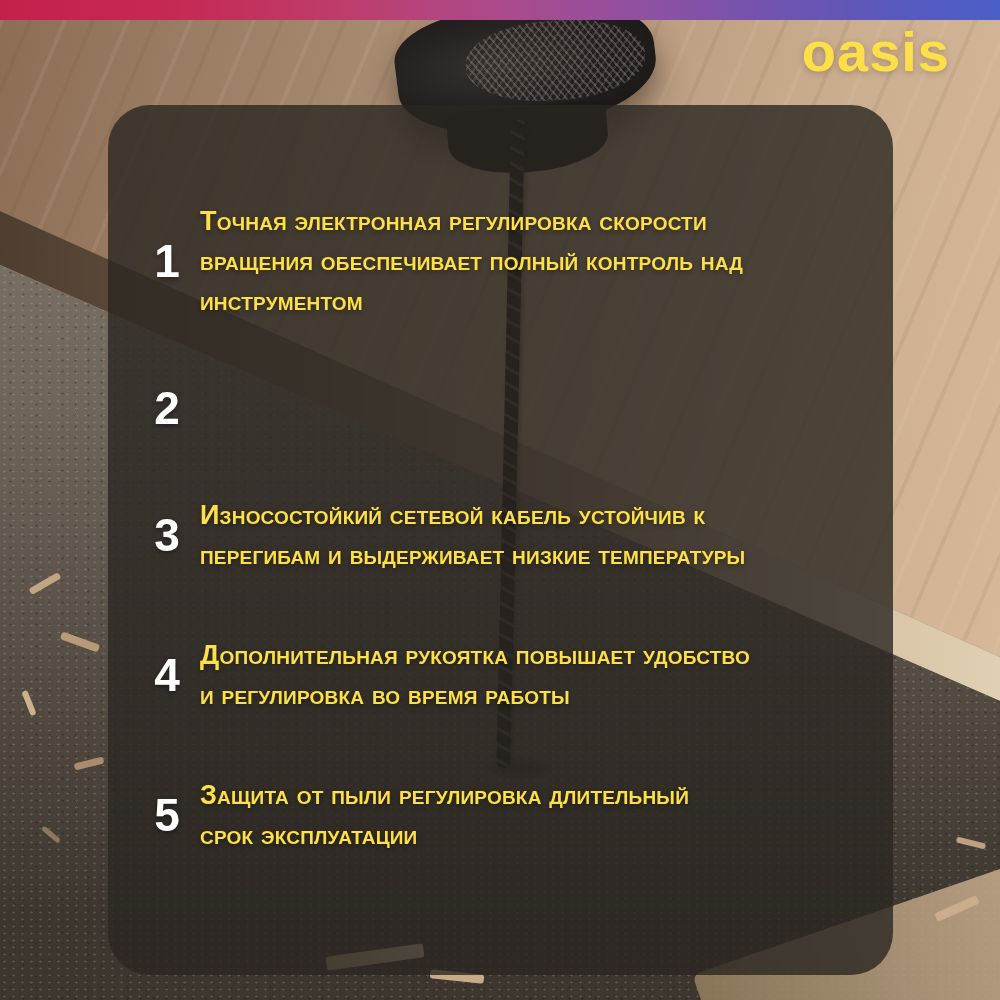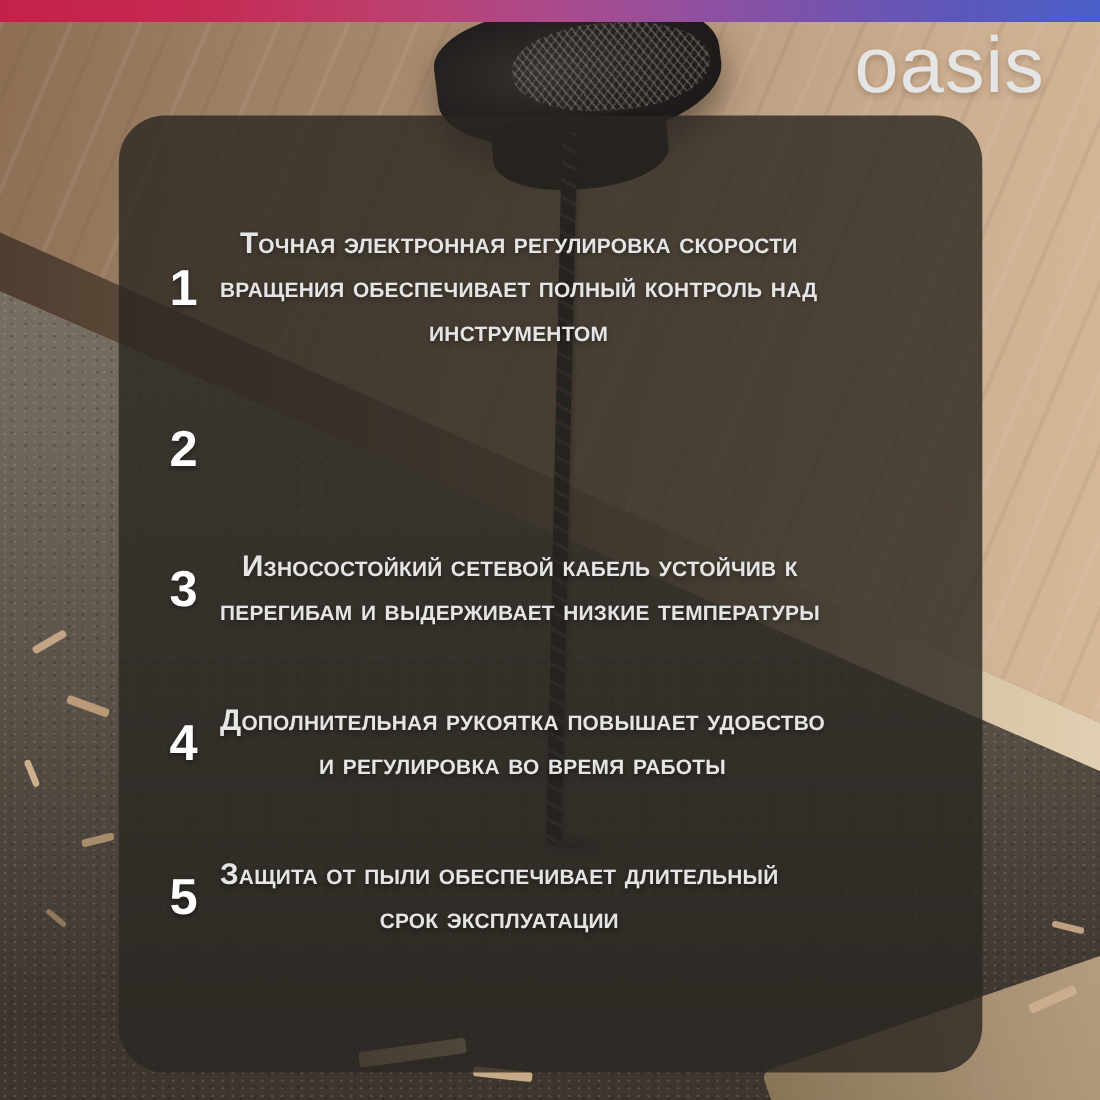--- a/index.html
+++ b/index.html
@@ -85,39 +85,39 @@
       #17130f 0 5px,#473f3a 6px 8px,#17130f 9px 14px);
     box-shadow:2px 0 4px rgba(0,0,0,.35);
   }
   .bit-contact{
     position:absolute;left:482px;top:736px;width:76px;height:26px;border-radius:50%;
     background:radial-gradient(ellipse,rgba(16,12,9,.55) 0%,rgba(16,12,9,0) 70%);
   }
   
   .logo{
     position:absolute;top:24px;right:50px;z-index:7;
-    font-size:72px;line-height:1;font-weight:normal;letter-spacing:1px;
-    color:#e5e5e5;text-shadow:0 2px 6px rgba(60,40,25,.25);
+    font-size:56px;line-height:1;font-weight:bold;letter-spacing:1px;
+    color:#fde047;text-shadow:0 2px 6px rgba(60,40,25,.25);
   }
   
   .panel{
     position:absolute;left:108px;top:105px;width:785px;height:870px;
     border-radius:42px;background:rgba(43,39,34,.8);
     box-sizing:border-box;padding:96px 38px 0 34px;z-index:5;
   }
   .feature{display:flex;align-items:center;margin-bottom:60px;}
   .feature-number{
     flex:none;width:50px;margin-right:8px;text-align:center;align-self:center;
     font-size:46px;font-weight:bold;color:#ffffff;
     text-shadow:0 2px 5px rgba(0,0,0,.4);
   }
   .feature-text{
     max-width:680px;font-size:27px;line-height:40px;font-weight:bold;
     font-variant:small-caps;letter-spacing:.2px;white-space:pre-line;
-    color:#e5e5e5;text-shadow:0 2px 5px rgba(0,0,0,.35);text-align:center;
+    color:#fde047;text-shadow:0 2px 5px rgba(0,0,0,.35);
   }
 </style>
 </head>
 <body>
 
 <div class="canvas">
 
   <div class="gradient-bar"></div>
 
   <div class="photo">
@@ -163,18 +163,18 @@
       <div class="feature-text">Износостойкий сетевой кабель устойчив к
 перегибам и выдерживает низкие температуры</div>
     </div>
     <div class="feature">
       <div class="feature-number">4</div>
       <div class="feature-text">Дополнительная рукоятка повышает удобство
 и регулировка во время работы</div>
     </div>
     <div class="feature">
       <div class="feature-number">5</div>
-      <div class="feature-text">Защита от пыли обеспечивает длительный
+      <div class="feature-text">Защита от пыли регулировка длительный
 срок эксплуатации</div>
     </div>
   </div>
 
 </div>
 
 </body></html>

